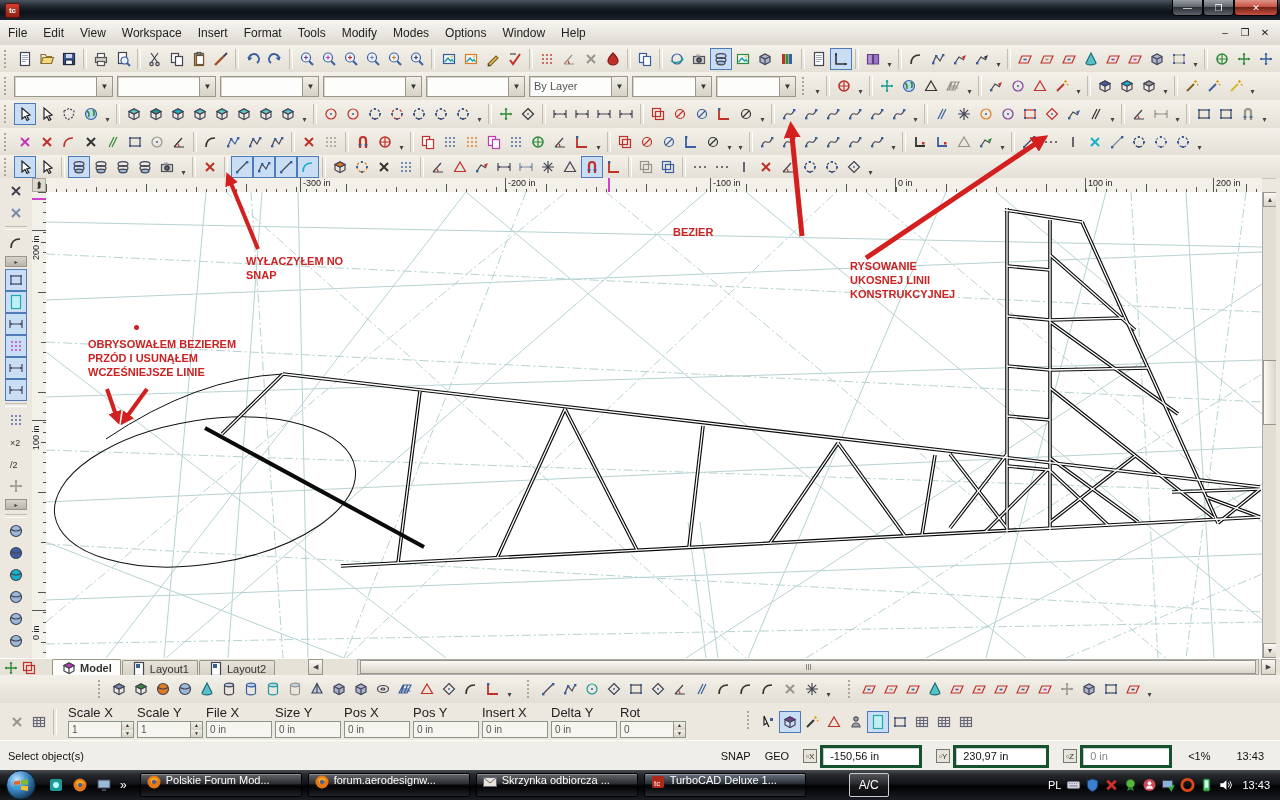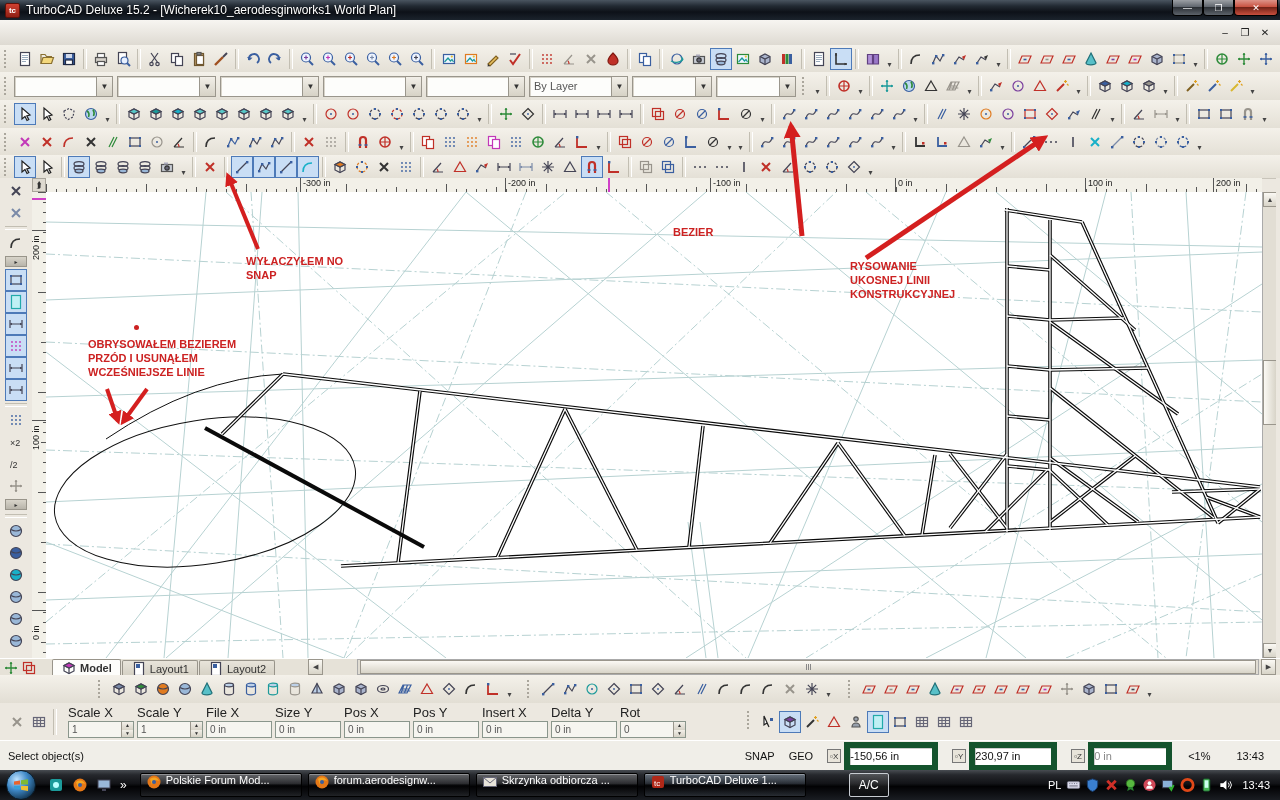--- a/index.html
+++ b/index.html
@@ -88,22 +88,22 @@
   #inspector{position:absolute;left:0;top:703px;width:1280px;height:37px;background:#ece8e0;
     border-bottom:1px solid #b8b4aa;display:flex;align-items:center;overflow:hidden;}
   .insp-field{width:66px;margin-right:3px;}
   .insp-field .lb{font-size:13px;color:#222;margin-bottom:1px;}
   .insp-field .bx{height:15px;background:#f6f5f0;border:1px solid #8a968c;display:flex;align-items:center;color:#555;}
   .insp-field .bx .val{flex:1;padding-left:3px;font-size:10px;}
   .spin{width:11px;height:100%;border-left:1px solid #9a968c;display:flex;flex-direction:column;}
   .spin i{flex:1;font-size:5px;line-height:7px;text-align:center;color:#333;background:linear-gradient(#f2efe8,#d6d2c6);font-style:normal;}
   #statusbar{position:absolute;left:0;top:740px;width:1280px;height:30px;background:#f0eee8;
     border-top:1px solid #fff;display:flex;align-items:center;font-size:11px;color:#111;}
-  .coordbox{height:17px;background:#fff;border:6px solid #14532d;box-shadow:inset 1px 1px 0 #ccc;
-    display:flex;align-items:center;padding:0 0;margin-left:3px;}
+  .coordbox{height:17px;background:#fff;border:3px solid #14532d;box-shadow:inset 1px 1px 0 #ccc;
+    display:flex;align-items:center;padding:0 7px;margin-left:3px;}
   .coordtag{width:12px;height:12px;border:1px solid #777;background:#e8e4da;font-size:8px;color:#333;
     display:flex;align-items:center;justify-content:center;margin-left:14px;}
   
   #taskbar{position:absolute;left:0;top:770px;width:1280px;height:30px;
     background:linear-gradient(180deg,#484c52 0%,#26282d 16%,#121317 45%,#020204 55%,#1a1d22 100%);
     display:flex;align-items:center;color:#fff;}
   #orb{width:28px;height:28px;border-radius:50%;margin:0 8px 0 6px;flex:none;
     background:radial-gradient(circle at 35% 30%,#bfe3ff 0%,#3f89c8 40%,#12344f 80%);
     border:1px solid #0a1c2a;display:flex;align-items:center;justify-content:center;}
   .qlicon{width:18px;height:18px;margin:0 3px;display:flex;align-items:center;justify-content:center;}
@@ -121,29 +121,42 @@
   #clock{font-size:11px;margin-left:4px;}
   #arrow-overlay{position:absolute;left:0;top:0;pointer-events:none;z-index:50;}
   .more{color:#fff;font-size:12px;margin:0 4px;}
 </style>
 </head>
 <body>
 
 <div id="app">
   <div id="titlebar">
     <div id="tc-badge">tc</div>
-    <div id="title-text">TurboCAD Deluxe 15.2 - [Wicherek10_aerodesginworks1 World Plan]</div>
     <div id="winbtns">
       <div class="wbtn min">—</div>
       <div class="wbtn max">❐</div>
       <div class="wbtn close">✕</div>
     </div>
   </div>
 
   <div id="menubar">
+    <div id="menu-items" style="display:flex;">
+        <div class="menu-item">File</div>
+        <div class="menu-item">Edit</div>
+        <div class="menu-item">View</div>
+        <div class="menu-item">Workspace</div>
+        <div class="menu-item">Insert</div>
+        <div class="menu-item">Format</div>
+        <div class="menu-item">Tools</div>
+        <div class="menu-item">Modify</div>
+        <div class="menu-item">Modes</div>
+        <div class="menu-item">Options</div>
+        <div class="menu-item">Window</div>
+        <div class="menu-item">Help</div>
+      </div>
     <div id="mdibtns">
         <div class="mdib">–</div>
         <div class="mdib">❐</div>
         <div class="mdib">✕</div>
       </div>
   </div>
 
   <div class="tbrow" id="tb1" style="top:45px;height:27px;">
       <div class="grip"></div>
       <div class="icon">

